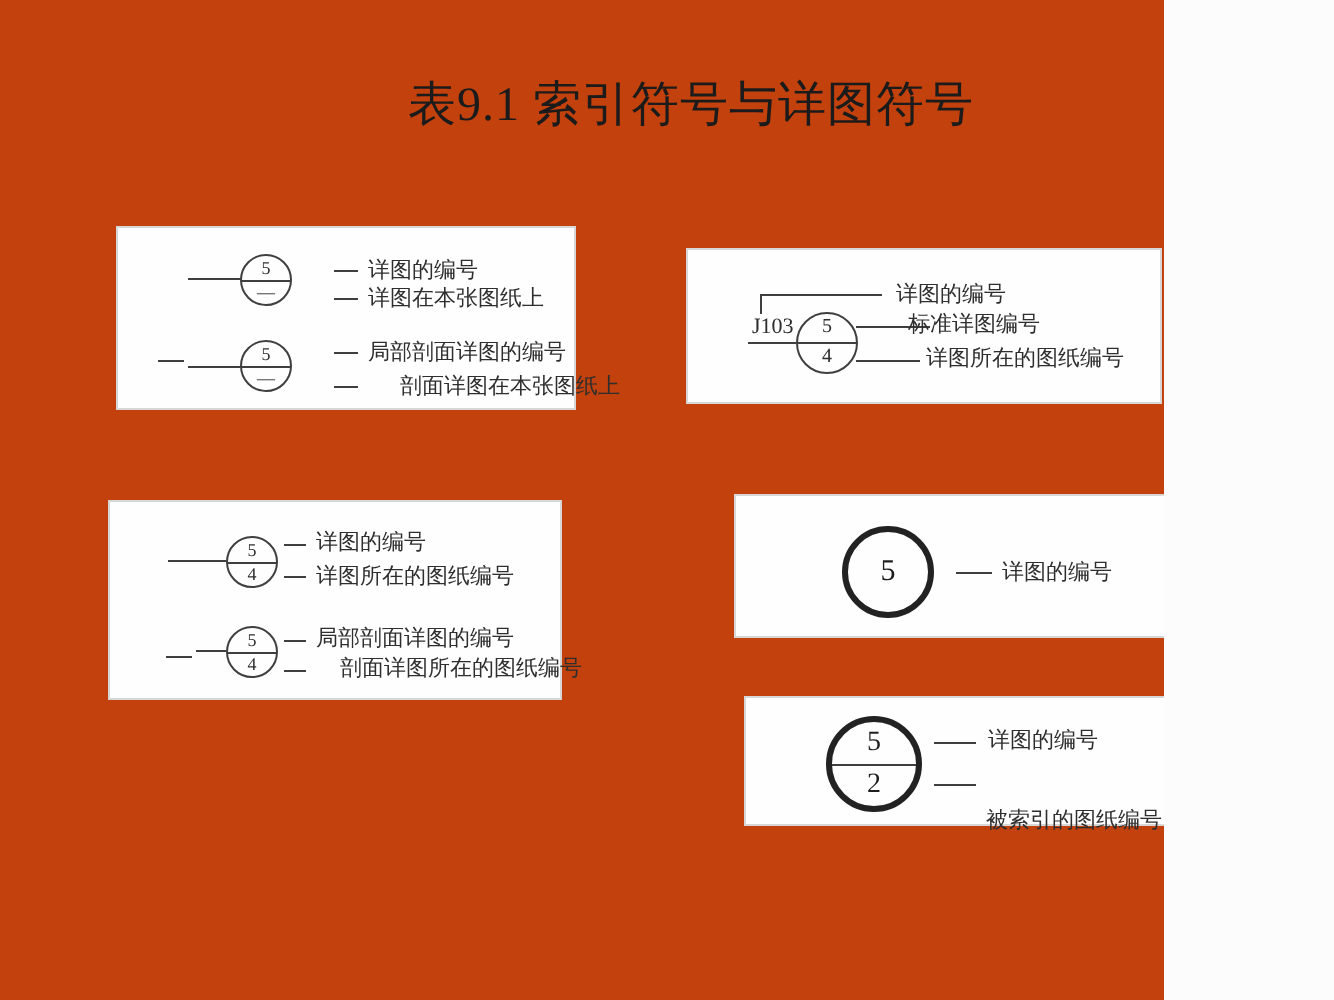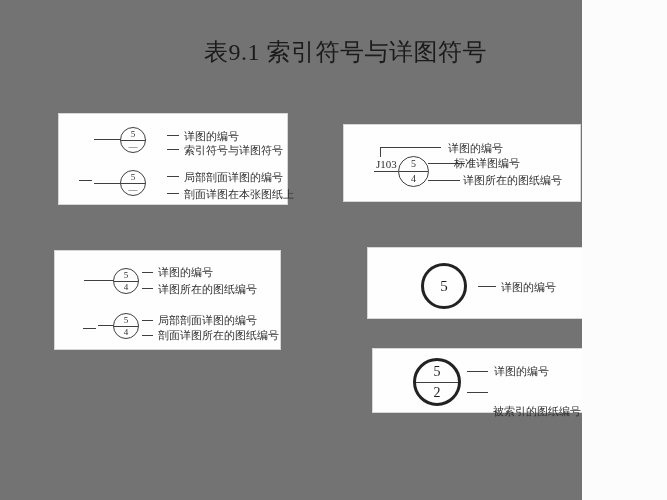--- a/index.html
+++ b/index.html
@@ -1,17 +1,17 @@
 <!DOCTYPE html>
 <html><head>
 <meta charset="utf-8">
 <style>
   html,body{margin:0;padding:0;}
   body{width:667px;height:500px;background:#fcfcfc;font-family:"Liberation Serif","DejaVu Serif",serif;}
-  #stage{position:relative;width:582px;height:500px;overflow:hidden;background:#737373;}
+  #stage{position:relative;width:582px;height:500px;overflow:hidden;background:#c2410c;}
   .title{position:absolute;left:204px;top:36px;font-size:24px;color:#1b1b1b;white-space:nowrap;letter-spacing:0.5px;}
   .panel{position:absolute;background:#fefefe;border:1px solid #d7d7d7;box-sizing:border-box;}
   .hline{position:absolute;height:1px;background:#3f3f3f;}
   .vline{position:absolute;width:1px;background:#3f3f3f;}
   .lbl{position:absolute;font-size:11px;color:#2e2e2e;white-space:nowrap;transform:translateY(-50%);line-height:1;}
   .circ{position:absolute;border:1px solid #3f3f3f;border-radius:50%;box-sizing:border-box;background:#fefefe;}
   .circ .top,.circ .bot{position:absolute;left:0;width:100%;height:50%;display:flex;align-items:center;justify-content:center;color:#2e2e2e;line-height:1;}
   .circ .top{top:0;}
   .circ .bot{bottom:0;}
   .circ .mid,.bigcirc .mid{position:absolute;left:0;top:50%;width:100%;height:1px;margin-top:-0.5px;background:#3f3f3f;}
@@ -32,33 +32,33 @@
   <div class="panel" style="left:58px;top:113px;width:230px;height:92px">
     <div class="hline" style="left:35px;top:25px;width:27px"></div>
     <div class="circ s9" style="left:61px;top:13px;width:26px;height:26px">
       <span class="top">5</span>
       <span class="bot">—</span>
       <i class="mid"></i>
     </div>
     <div class="hline" style="left:108px;top:21px;width:12px"></div>
     <div class="lbl" style="left:125px;top:22px">详图的编号</div>
     <div class="hline" style="left:108px;top:35px;width:12px"></div>
-    <div class="lbl" style="left:125px;top:36px">索引符号与详图符号</div>
+    <div class="lbl" style="left:125px;top:36px">详图在本张图纸上</div>
 
     <div class="hline" style="left:20px;top:66px;width:13px"></div>
     <div class="hline" style="left:35px;top:69px;width:27px"></div>
     <div class="circ s9" style="left:61px;top:56px;width:26px;height:26px">
       <span class="top">5</span>
       <span class="bot">—</span>
       <i class="mid"></i>
     </div>
     <div class="hline" style="left:108px;top:62px;width:12px"></div>
     <div class="lbl" style="left:125px;top:63px">局部剖面详图的编号</div>
     <div class="hline" style="left:108px;top:79px;width:12px"></div>
-    <div class="lbl" style="left:125px;top:80px">剖面详图在本张图纸上</div>
+    <div class="lbl" style="left:141px;top:80px">剖面详图在本张图纸上</div>
   </div>
 
   <div class="panel" style="left:343px;top:124px;width:238px;height:78px">
     <div class="hline" style="left:36px;top:22px;width:61px"></div>
     <div class="vline" style="left:36px;top:22px;height:10px"></div>
     <div class="lbl" style="left:104px;top:23px">详图的编号</div>
     <div class="lbl" style="left:32px;top:39px">J103</div>
     <div class="hline" style="left:30px;top:46px;width:25px"></div>
     <div class="circ s10" style="left:54px;top:31px;width:31px;height:31px">
       <span class="top">5</span>
@@ -86,21 +86,21 @@
     <div class="hline" style="left:28px;top:77px;width:13px"></div>
     <div class="hline" style="left:43px;top:74px;width:15px"></div>
     <div class="circ s9" style="left:58px;top:62px;width:26px;height:26px">
       <span class="top">5</span>
       <span class="bot">4</span>
       <i class="mid"></i>
     </div>
     <div class="hline" style="left:87px;top:69px;width:11px"></div>
     <div class="lbl" style="left:103px;top:69px">局部剖面详图的编号</div>
     <div class="hline" style="left:87px;top:84px;width:11px"></div>
-    <div class="lbl" style="left:103px;top:84px">剖面详图所在的图纸编号</div>
+    <div class="lbl" style="left:115px;top:84px">剖面详图所在的图纸编号</div>
   </div>
 
   <div class="panel" style="left:367px;top:247px;width:226px;height:72px">
     <div class="bigcirc" style="left:53px;top:15px;width:46px;height:46px;font-size:15px">
       <span class="single">5</span>
     </div>
     <div class="hline" style="left:110px;top:38px;width:18px"></div>
     <div class="lbl" style="left:133px;top:39px">详图的编号</div>
   </div>
 

